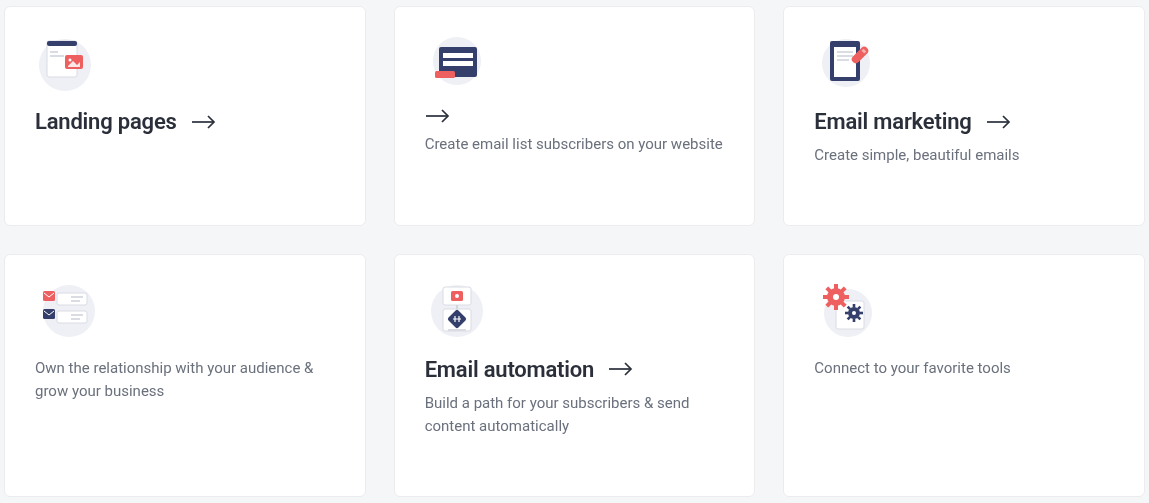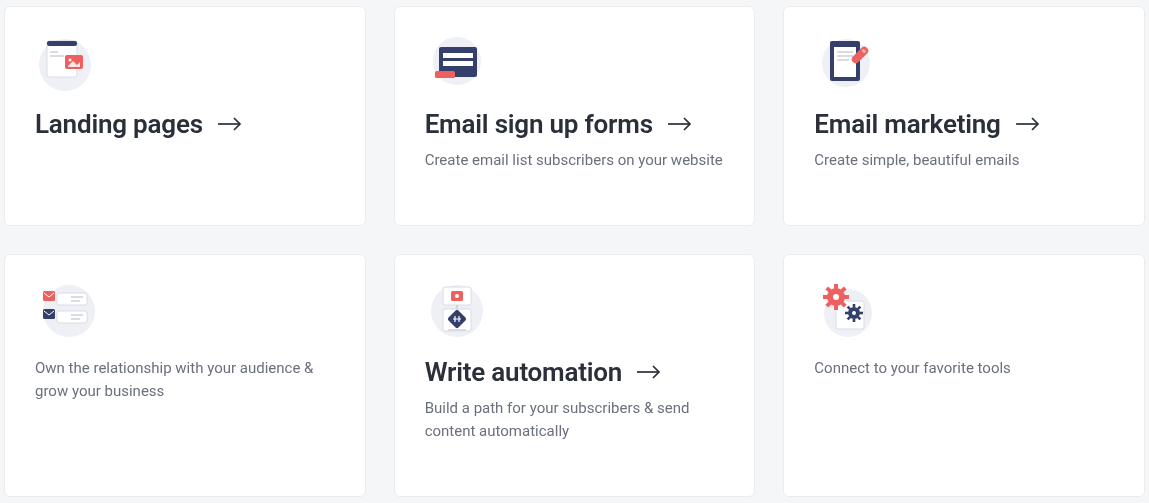--- a/index.html
+++ b/index.html
@@ -33,21 +33,21 @@
     align-items: center;
     justify-content: flex-start;
   }
   .card-title-row {
     display: flex;
     align-items: center;
     gap: 14px;
     margin-bottom: 10px;
   }
   .card-title {
-    font-size: 26px;
+    font-size: 22px;
     font-weight: 600;
     color: #2a2f3a;
     letter-spacing: -0.2px;
   }
   .arrow {
     display: inline-flex;
     align-items: center;
   }
   .card-desc {
     font-size: 15px;
@@ -89,21 +89,20 @@
     <div class="icon-wrap">
       <svg width="64" height="64" viewBox="0 0 64 64">
         <circle cx="32" cy="30" r="24" fill="#eef0f5"></circle>
         <rect x="14" y="16" width="38" height="30" rx="2" fill="#34406b"></rect>
         <rect x="18" y="22" width="30" height="5" fill="#ffffff"></rect>
         <rect x="18" y="30" width="30" height="5" fill="#ffffff"></rect>
         <rect x="10" y="40" width="20" height="7" rx="1.5" fill="#ee5f60"></rect>
       </svg>
     </div>
     <div class="card-title-row">
-      <span class="card-title">Email sign up forms</span>
       <span class="arrow">
         <svg width="26" height="14" viewBox="0 0 26 14">
             <line x1="1" y1="7" x2="23" y2="7" stroke="#2a2f3a" stroke-width="1.7"></line>
             <polyline points="17,1 23,7 17,13" fill="none" stroke="#2a2f3a" stroke-width="1.7"></polyline>
           </svg>
       </span>
     </div>
     <div class="card-desc">Create email list subscribers on your website</div>
   </div>
 
@@ -161,21 +160,21 @@
         <rect x="26" y="12" width="12" height="10" rx="1.5" fill="#ee5f60"></rect>
         <circle cx="32" cy="17" r="2" fill="#ffffff"></circle>
         <line x1="32" y1="26" x2="32" y2="30" stroke="#c8ccd6" stroke-width="1.5"></line>
         <rect x="18" y="30" width="28" height="22" rx="2" fill="#ffffff" stroke="#d9dce3"></rect>
         <rect x="25" y="33" width="14" height="14" rx="2" fill="#34406b" transform="rotate(45 32 40)"></rect>
         <path d="M30 37 L30 43 M34 37 L34 43 M28 40 L36 40" stroke="#ffffff" stroke-width="1.2"></path>
         <rect x="23" y="50" width="18" height="2" fill="#d9dce3"></rect>
       </svg>
     </div>
     <div class="card-title-row">
-      <span class="card-title">Write automation</span>
+      <span class="card-title">Email automation</span>
       <span class="arrow">
         <svg width="26" height="14" viewBox="0 0 26 14">
             <line x1="1" y1="7" x2="23" y2="7" stroke="#2a2f3a" stroke-width="1.7"></line>
             <polyline points="17,1 23,7 17,13" fill="none" stroke="#2a2f3a" stroke-width="1.7"></polyline>
           </svg>
       </span>
     </div>
     <div class="card-desc">Build a path for your subscribers &amp; send content automatically</div>
   </div>
 

